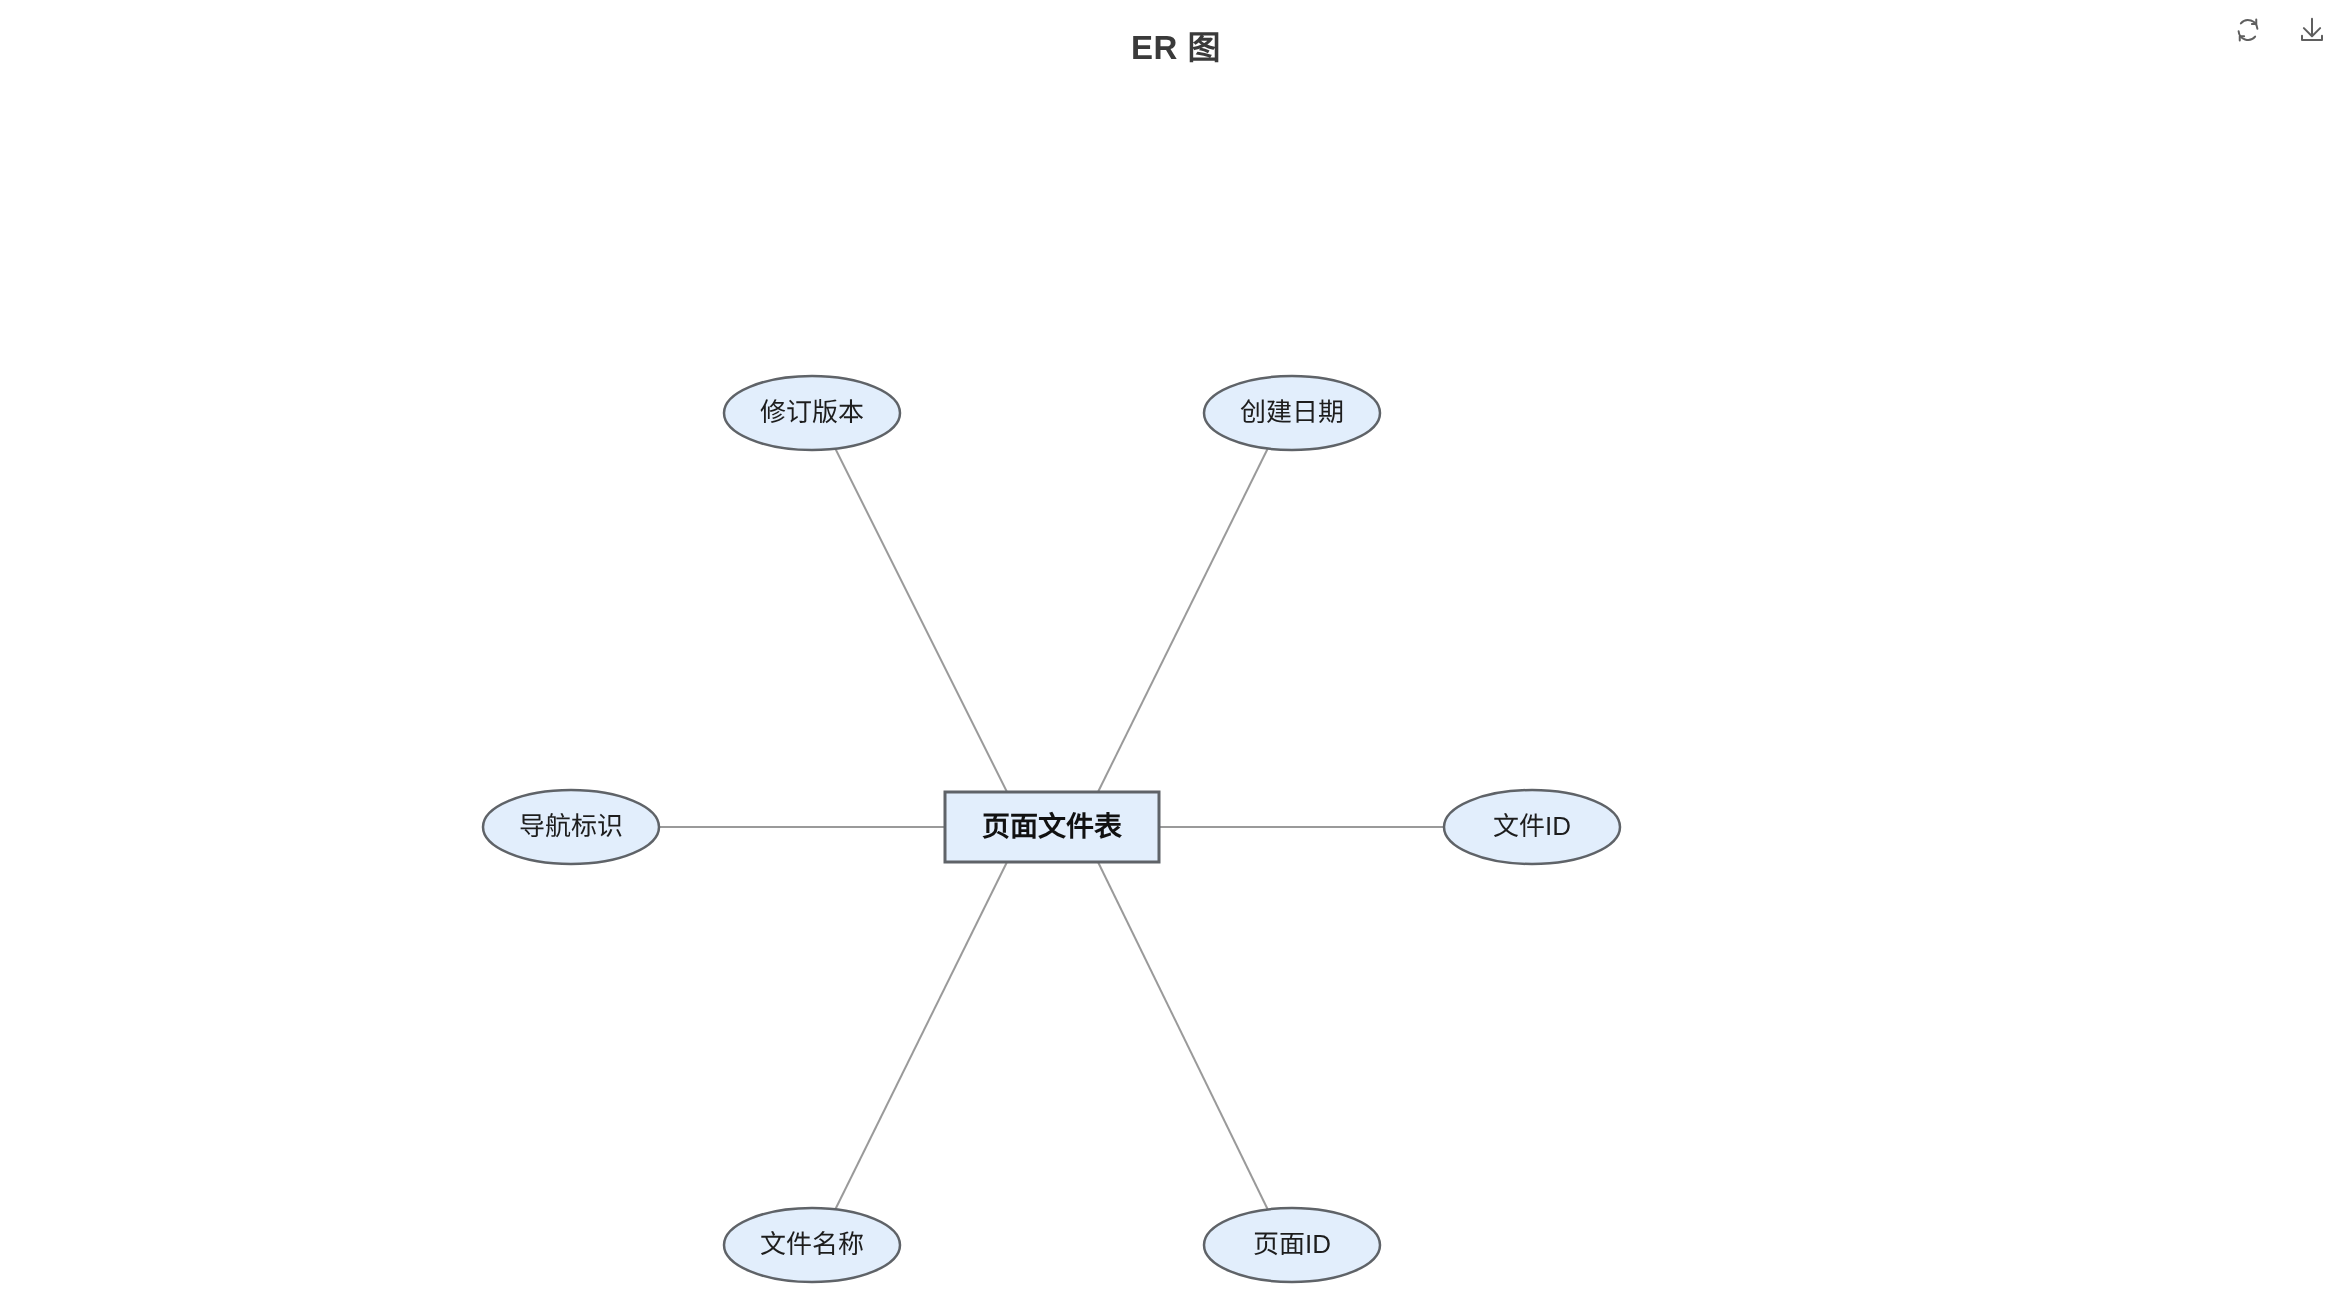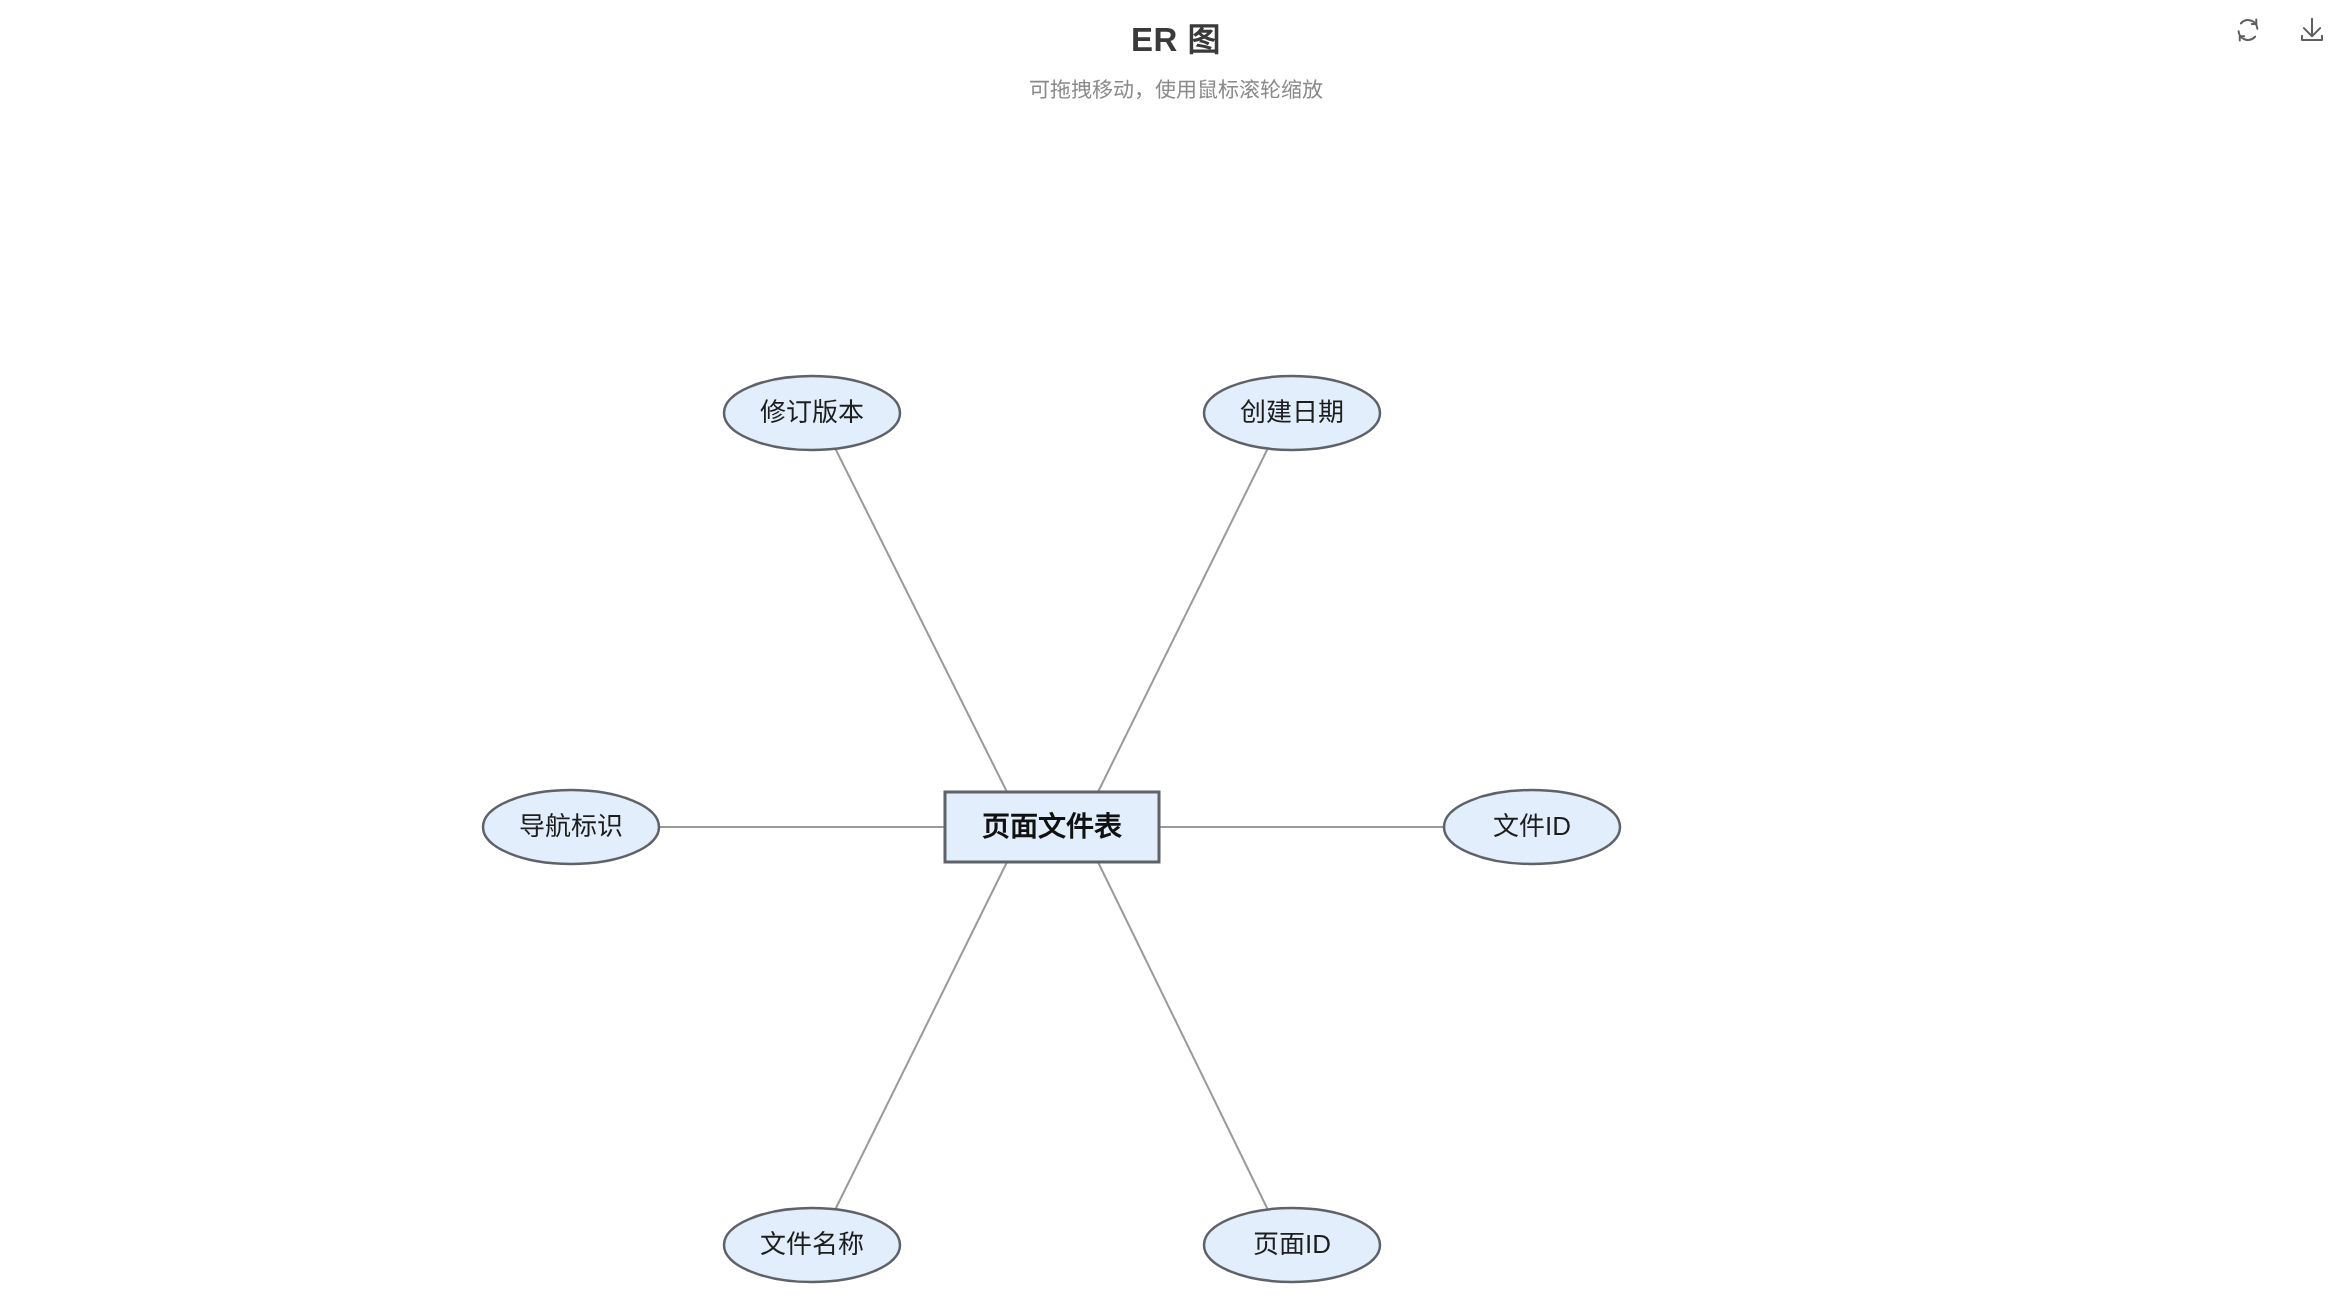--- a/index.html
+++ b/index.html
@@ -45,21 +45,21 @@
   }
   .tool-btn svg { display: block; }
 
   
   .header {
     position: absolute;
     top: 0;
     left: 0;
     width: 2352px;
     text-align: center;
-    padding-top: 20px;
+    padding-top: 28px;
     pointer-events: none;
   }
   .page-title {
     margin: 0;
     font-size: 33px;
     line-height: 40px;
     font-weight: bold;
     color: #3a3a3a;
     letter-spacing: 0.5px;
   }
@@ -143,21 +143,20 @@
           <line x1="12" y1="3" x2="12" y2="16"></line>
           <polyline points="5.5 10.5 12 17 18.5 10.5"></polyline>
           <polyline points="4 16.5 4 20 20 20 20 16.5"></polyline>
         </svg>
       </span>
     </button>
   </div>
 
   <div class="header">
     <h1 class="page-title">ER 图</h1>
-    <p class="page-subtitle">可拖拽移动，使用鼠标滚轮缩放</p>
   </div>
 
   <div class="canvas">
     <svg id="er-svg" width="2352" height="1300" viewBox="0 0 2352 1300">
       <g id="edges-layer">
           <line x1="835" y1="448" x2="1007" y2="792" class="edge"></line>
           <line x1="1268" y1="448" x2="1098" y2="792" class="edge"></line>
           <line x1="659" y1="827" x2="945" y2="827" class="edge"></line>
           <line x1="1444" y1="827" x2="1160" y2="827" class="edge"></line>
           <line x1="835" y1="1210" x2="1007" y2="862" class="edge"></line>

